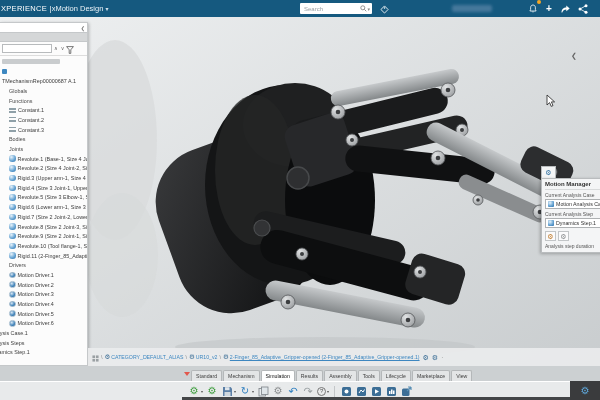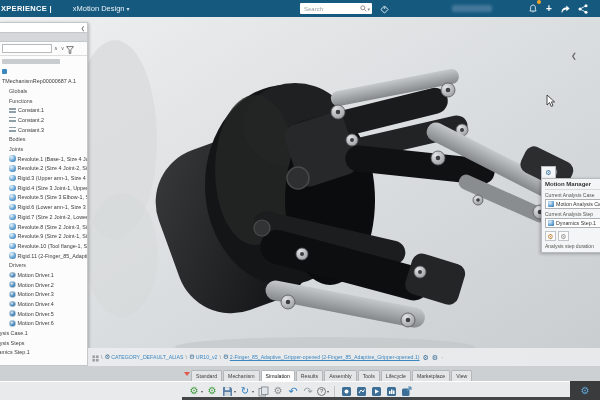--- a/index.html
+++ b/index.html
@@ -2,22 +2,22 @@
 <html><head>
 <meta charset="utf-8">
 <style>
   html,body{margin:0;padding:0;background:#9aa0a3;}
   *{box-sizing:border-box;font-family:"Liberation Sans",sans-serif;}
   #stage{position:relative;width:600px;height:400px;overflow:hidden;background:#dfe2e4;}
 
   
   #topbar{position:absolute;left:0;top:0;width:600px;height:17px;background:#15597f;
           display:flex;align-items:center;color:#fff;}
-  #brand{font-size:7.5px;letter-spacing:.3px;color:#fff;white-space:nowrap;margin-left:1px;font-weight:bold;}
-  #appname{font-size:7.5px;color:#eaf2f7;margin-left:21px;white-space:nowrap;text-align:right;}
+  #brand{font-size:7.5px;letter-spacing:.3px;color:#fff;white-space:nowrap;margin-left:1px;font-weight:normal;}
+  #appname{font-size:7.5px;color:#eaf2f7;margin-left:0;white-space:nowrap;text-align:right;}
   .tb-chev{font-size:6px;color:#cfe0ea;margin-left:2px;}
   #searchbox{position:absolute;left:300px;top:3px;width:72px;height:11px;background:#fff;
              display:flex;align-items:center;padding:0 2px;border-radius:1px;}
   #searchbox input{border:none;outline:none;flex:1;font-size:6px;color:#444;min-width:0;background:transparent;}
   #searchbox input::placeholder{color:#9aa0a5;}
   .sb-icn{flex:none;display:flex;align-items:center;}
   #tagicon{position:absolute;left:380px;top:3px;}
   #userblur{position:absolute;left:452px;top:5px;width:40px;height:7px;background:#4e7ea1;
             border-radius:2px;filter:blur(1.5px);opacity:.85;}
   .tb-right{position:absolute;top:2px;height:13px;display:flex;align-items:center;}

